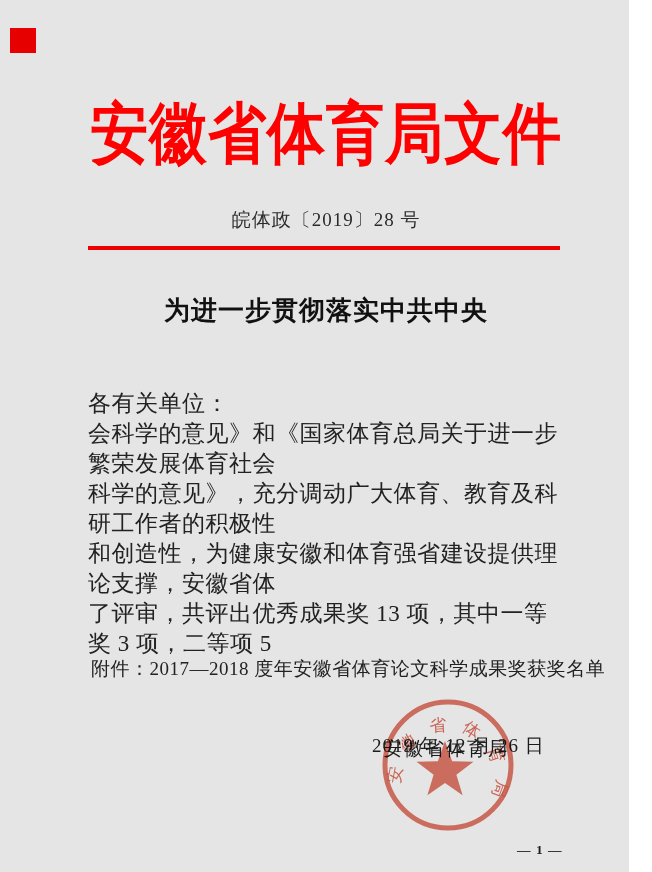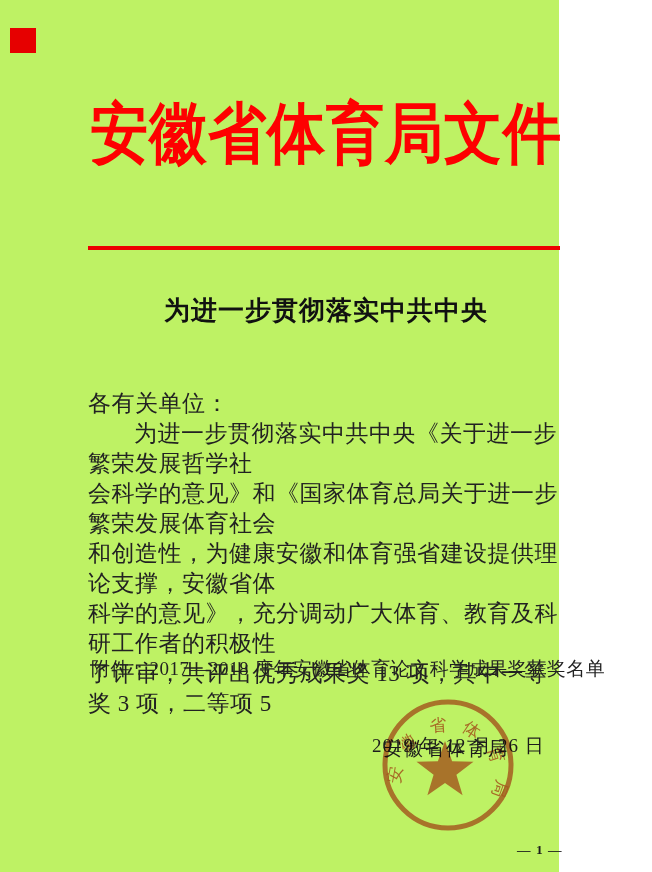--- a/index.html
+++ b/index.html
@@ -6,22 +6,22 @@
   html, body { background: #ffffff; }
   body {
     font-family: "Liberation Serif", "DejaVu Serif", serif;
     width: 652px; height: 872px;
     position: relative;
     overflow: hidden;
     color: #1f1f1f;
   }
   .page {
     position: absolute; left: 0; top: 0;
-    width: 559px; height: 872px;
-    background: #bef264;
+    width: 629px; height: 872px;
+    background: #e5e5e5;
   }
   .corner-mark {
     position: absolute; left: 10px; top: 28px;
     width: 26px; height: 25px;
     background: #e60000;
   }
   .doc-header {
     position: absolute; left: 0; top: 94px;
     width: 652px;
     text-align: center;
@@ -105,33 +105,33 @@
 </style>
 </head>
 <body>
 
 <div class="page">
 
   <div class="corner-mark"></div>
 
   <div class="doc-header">安徽省体育局文件</div>
 
+  <div class="doc-number">皖体政〔2019〕28 号</div>
 
   <div class="red-rule"></div>
 
   <div class="doc-title">
     <div>为进一步贯彻落实中共中央</div>
   </div>
 
   <div class="doc-body">
     <div>各有关单位：</div>
-    <div class="indent">为进一步贯彻落实中共中央《关于进一步繁荣发展哲学社</div>
     <div>会科学的意见》和《国家体育总局关于进一步繁荣发展体育社会</div>
+    <div>科学的意见》，充分调动广大体育、教育及科研工作者的积极性</div>
     <div>和创造性，为健康安徽和体育强省建设提供理论支撑，安徽省体</div>
-    <div>科学的意见》，充分调动广大体育、教育及科研工作者的积极性</div>
     <div>了评审，共评出优秀成果奖 13 项，其中一等奖 3 项，二等项 5</div>
   </div>
 
   <div class="attachment">附件：2017—2018 度年安徽省体育论文科学成果奖获奖名单</div>
 
   <div class="signature">安徽省体育局</div>
 
   <div class="sign-date">2019 年 12 月 26 日</div>
 
   <svg class="seal" viewBox="0 0 139 139" xmlns="http://www.w3.org/2000/svg">

